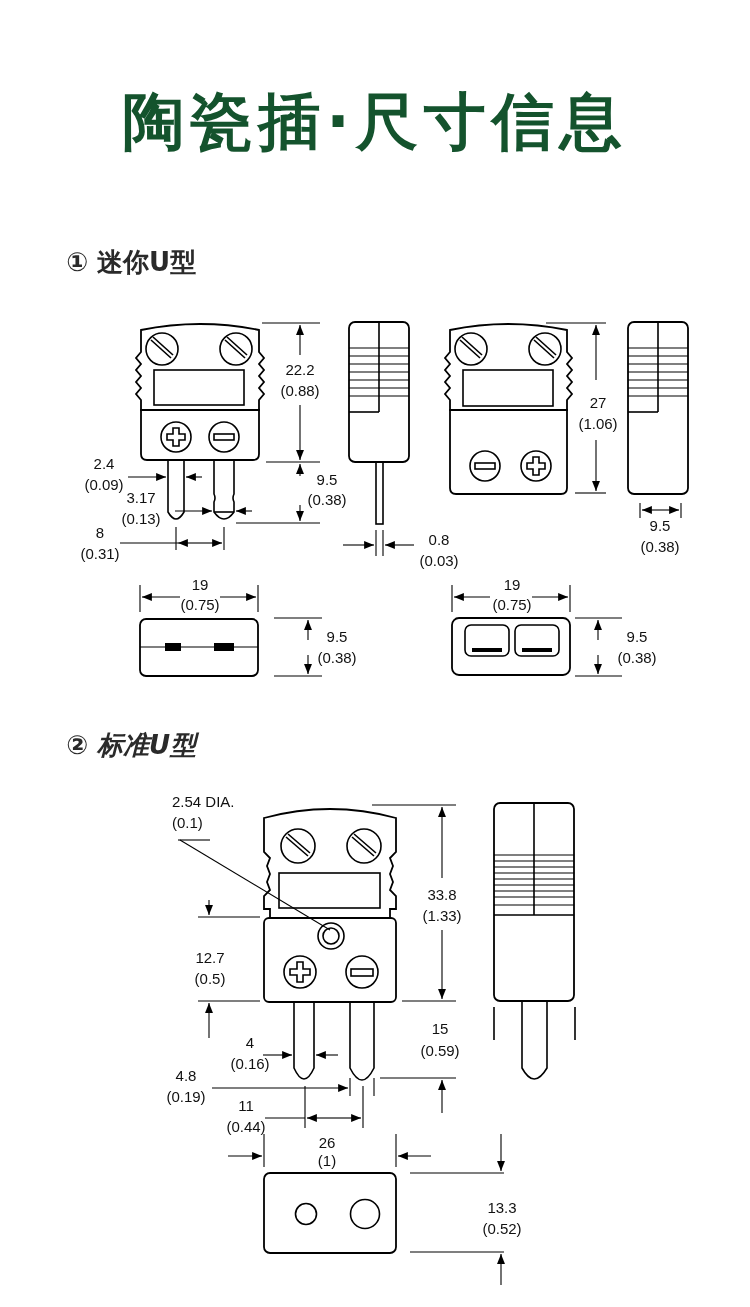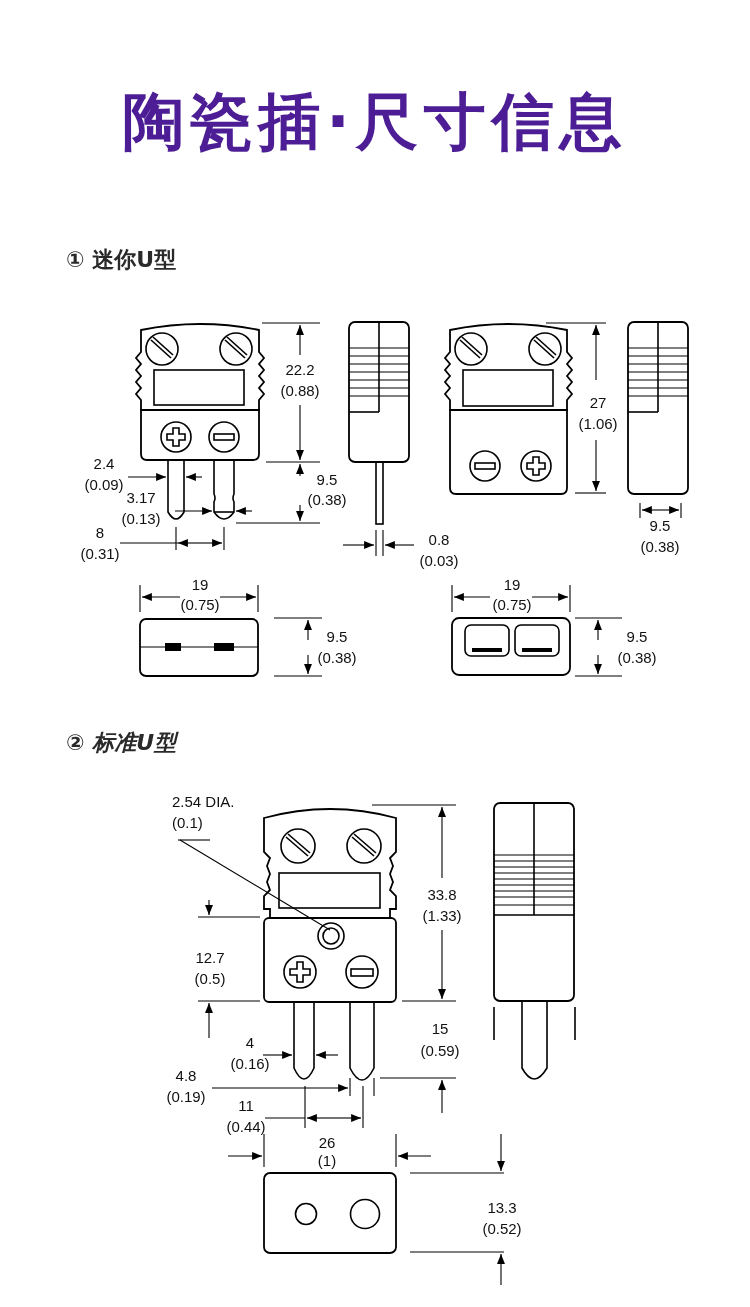--- a/index.html
+++ b/index.html
@@ -1,18 +1,18 @@
 <!DOCTYPE html>
 <html><head>
 <meta charset="utf-8">
 <style>
   html, body { margin: 0; padding: 0; background: #ffffff; }
   body { width: 750px; height: 1307px; position: relative; overflow: hidden; font-family: "DejaVu Sans", sans-serif; color: #1a1a1a; }
-  .title { position: absolute; left: 0; width: 750px; top: 80px; text-align: center; font-size: 62px; font-weight: bold; letter-spacing: 6px; color: #4c1d95; }
-  .section-title { position: absolute; left: 66px; font-size: 22px; font-weight: bold; color: #2a2a2a; }
+  .title { position: absolute; left: 0; width: 750px; top: 80px; text-align: center; font-size: 62px; font-weight: bold; letter-spacing: 6px; color: #14532d; }
+  .section-title { position: absolute; left: 66px; font-size: 26px; font-weight: bold; color: #2a2a2a; }
   #sec1 { top: 245px; }
   #sec2 { top: 728px; font-style: italic; }
   svg.drawing { position: absolute; left: 0; top: 0; }
   svg text { font-family: "Liberation Sans", sans-serif; font-size: 15px; fill: #111; }
   .ln { stroke: #000; stroke-width: 1.6; fill: none; }
   .thin { stroke: #000; stroke-width: 1.1; fill: none; }
   .body { stroke: #000; stroke-width: 1.8; fill: #fff; }
   .blk { fill: #000; }
 </style>
 </head>

